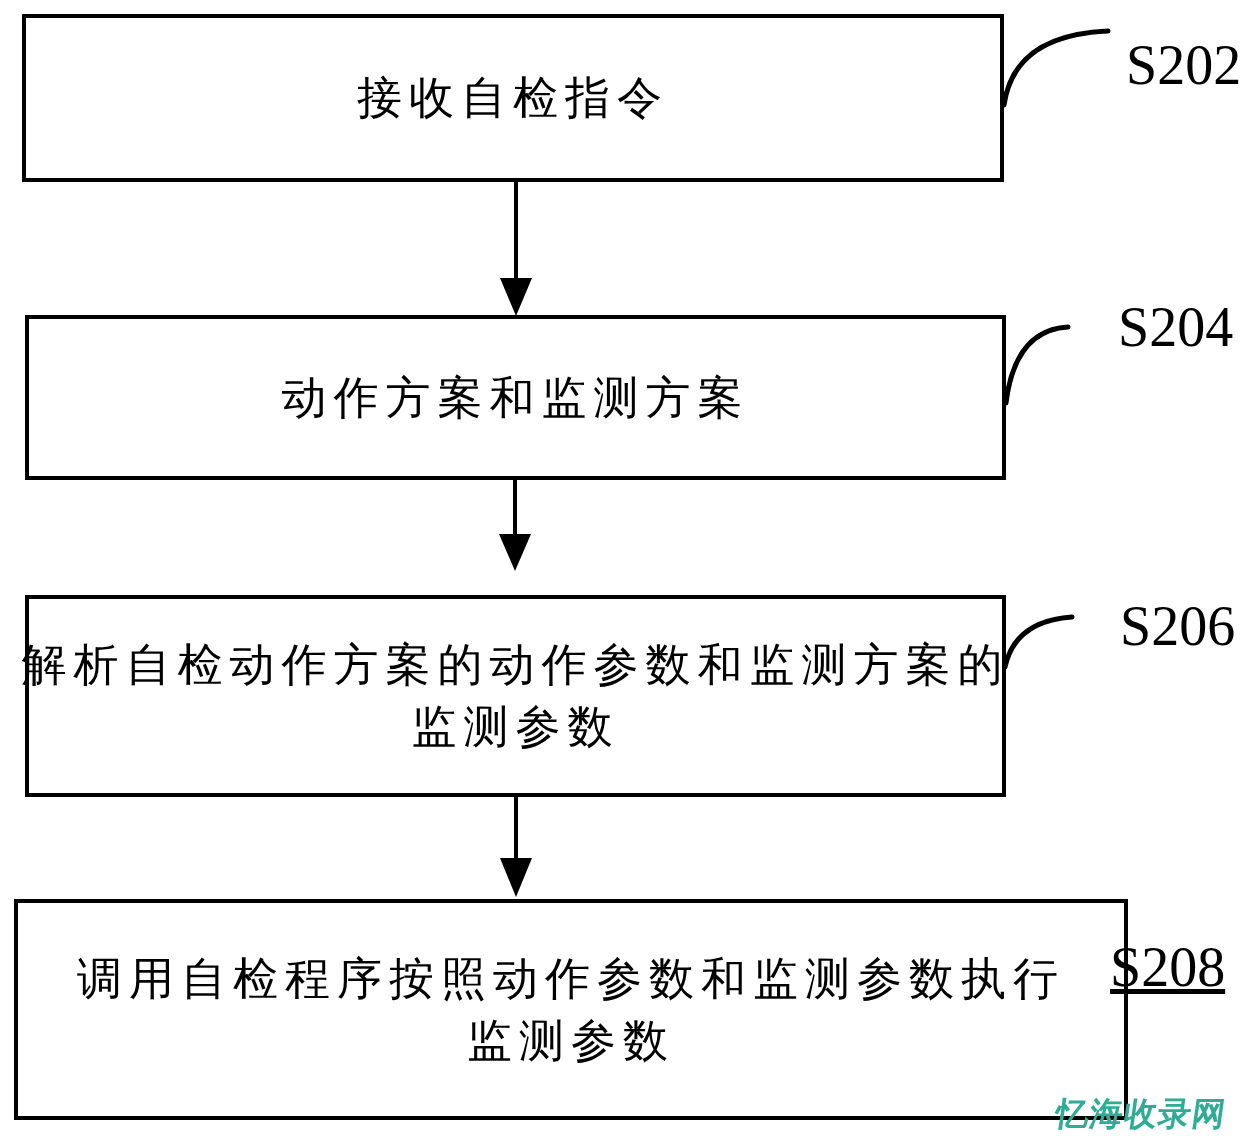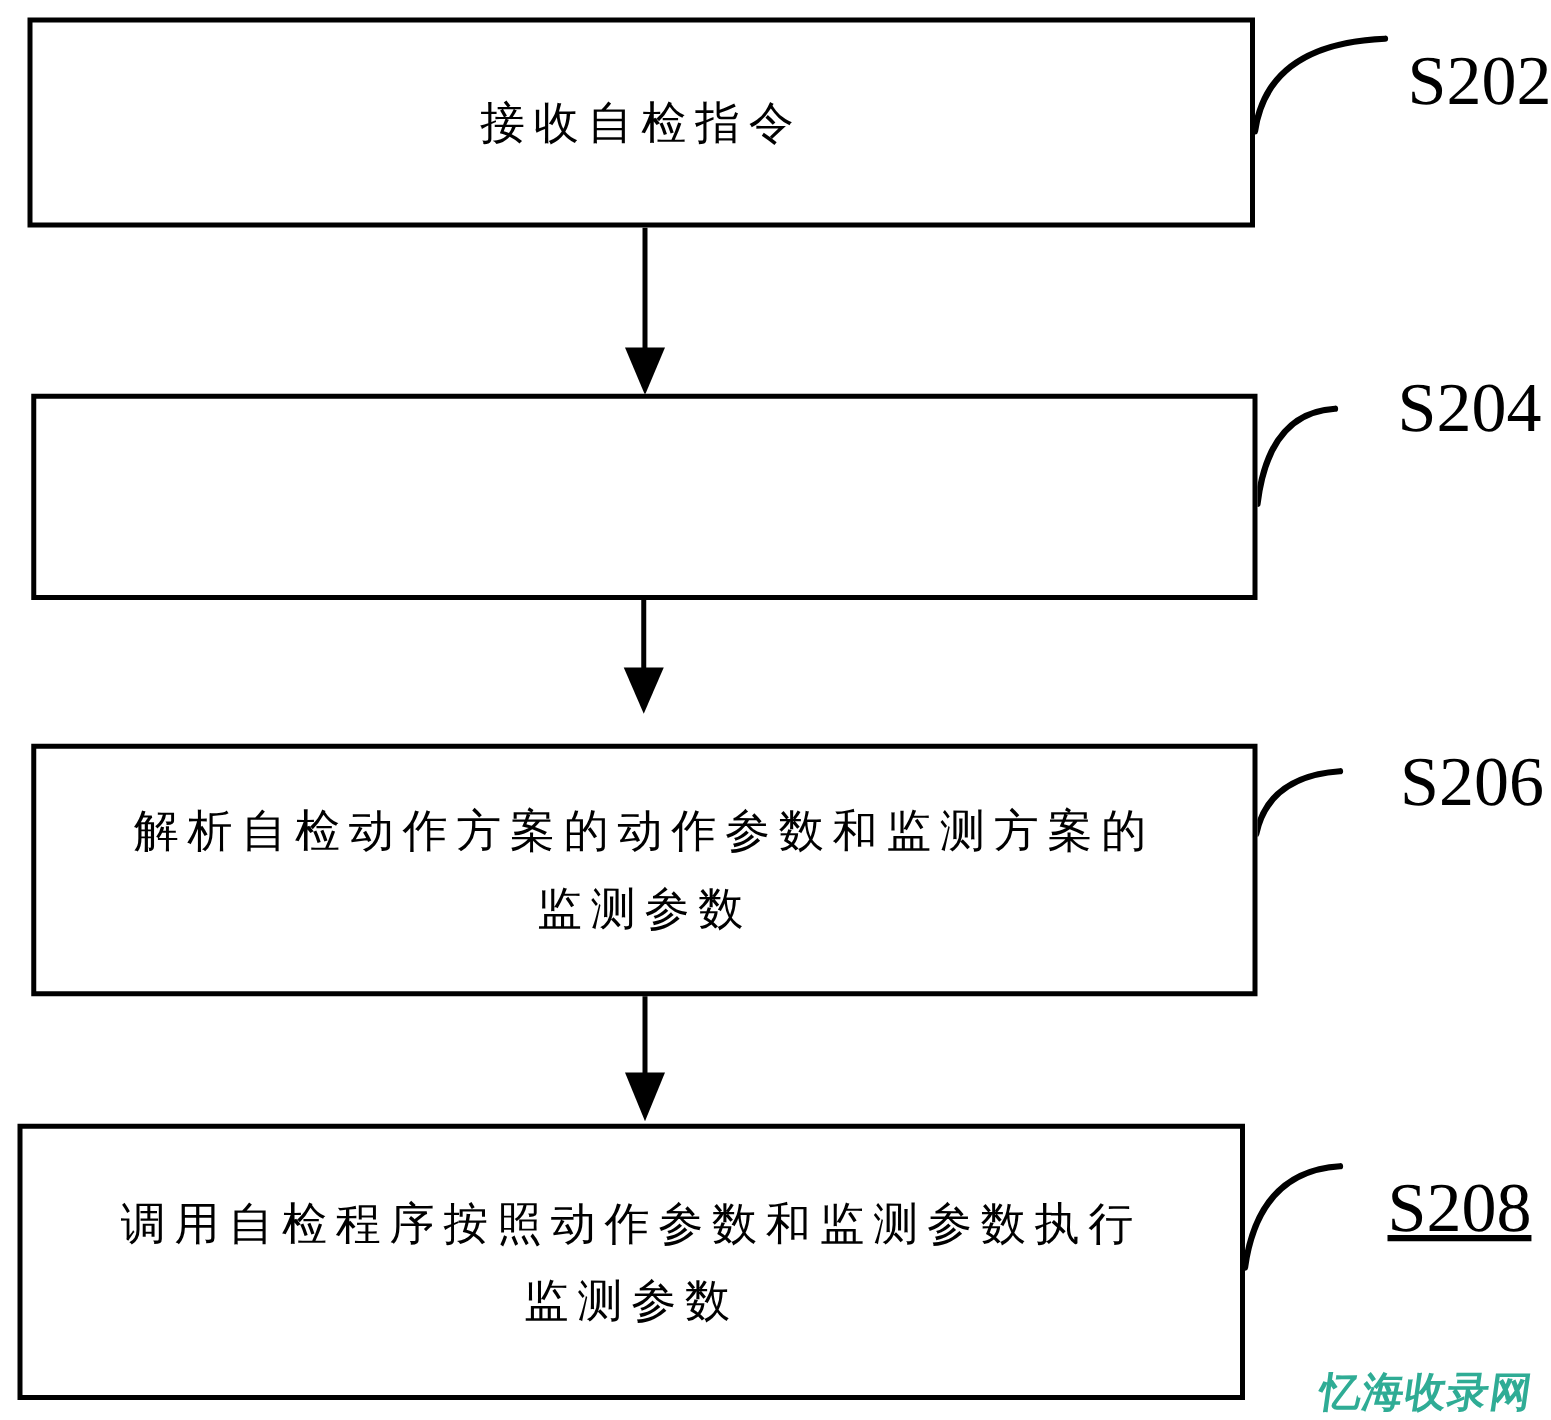--- a/index.html
+++ b/index.html
@@ -29,30 +29,30 @@
     border: 4px solid #000000;
     background: #ffffff;
     display: flex;
     flex-direction: column;
     align-items: center;
     justify-content: center;
     text-align: center;
   }
   .step-box .txt-line {
     display: block;
-    font-size: 36px;
+    font-size: 45px;
     line-height: 62px;
     letter-spacing: 7px;
     color: #000000;
     white-space: nowrap;
   }
   .box-1 { left: 22px;  top: 14px;  width: 982px; height: 168px; }
   .box-2 { left: 25px;  top: 315px; width: 981px; height: 165px; }
   .box-3 { left: 25px;  top: 573px; width: 981px; height: 202px; margin-top: 22px; }
-  .box-4 { left: 14px;  top: 899px; width: 982px; height: 221px; }
+  .box-4 { left: 14px;  top: 899px; width: 1114px; height: 221px; }
   .step-label {
     position: absolute;
     font-family: "Liberation Serif", serif;
     font-size: 56px;
     line-height: 50px;
     color: #000000;
     white-space: nowrap;
   }
   .label-1 { left: 1126px; top: 40px;  }
   .label-2 { left: 1118px; top: 302px; text-align: center; }
@@ -90,20 +90,21 @@
     <path d="M 1006 403 Q 1015 330 1068 327" fill="none" stroke="#000000" stroke-width="5" stroke-linecap="round"></path>
     <path d="M 1005 667 Q 1015 621 1072 617" fill="none" stroke="#000000" stroke-width="5" stroke-linecap="round"></path>
     <path d="M 996 1014 Q 1007 937 1072 933" fill="none" stroke="#000000" stroke-width="5" stroke-linecap="round"></path>
   </svg>
 
   <div class="step-box box-1">
     <span class="txt-line">接收自检指令</span>
   </div>
 
   <div class="step-box box-2">
+    <span class="txt-line">动作方案和监测方案</span>
   </div>
 
   <div class="step-box box-3">
     <span class="txt-line">解析自检动作方案的动作参数和监测方案的</span>
     <span class="txt-line">监测参数</span>
   </div>
 
   <div class="step-box box-4">
     <span class="txt-line">调用自检程序按照动作参数和监测参数执行</span>
     <span class="txt-line">监测参数</span>

